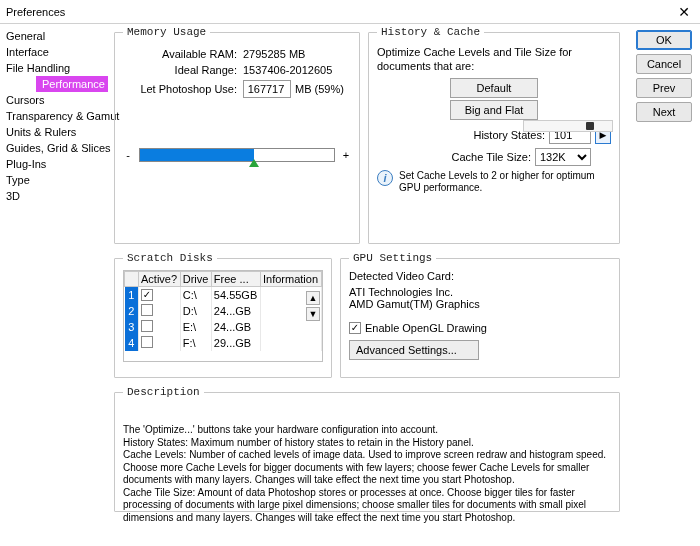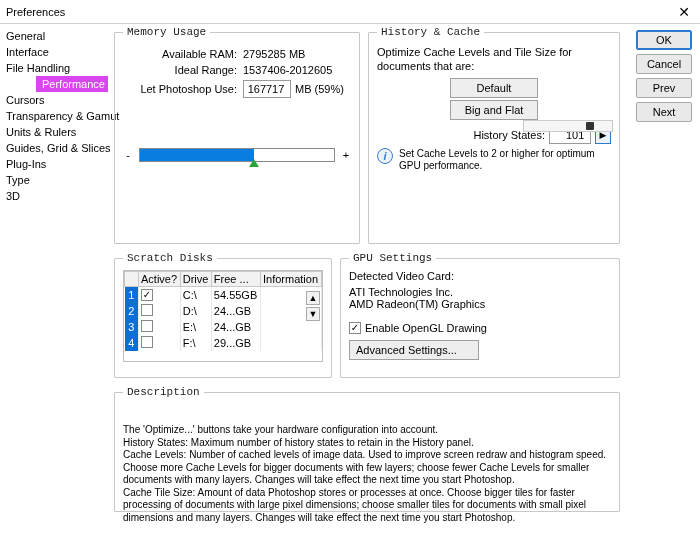--- a/index.html
+++ b/index.html
@@ -23,21 +23,21 @@
   .slider-wrap { display: flex; align-items: center; margin-top: 50px; }
   .slider-track { flex: 1; height: 14px; background: #fff; border: 1px solid #888; margin: 0 6px; position: relative; }
   .slider-fill { position: absolute; top: 0; left: 0; bottom: 0; background: #0a7de0; }
   .slider-thumb { position: absolute; bottom: -6px; width: 0; height: 0; border-left: 5px solid transparent; border-right: 5px solid transparent; border-bottom: 8px solid #2aa53a; }
   .minus, .plus { width: 10px; text-align: center; }
   .hist { left: 260px; top: 2px; width: 252px; height: 218px; }
   .hist-text { margin: 2px 0 4px 0; line-height: 1.25; }
   .hist-btn { display: block; width: 88px; height: 20px; margin: 2px auto; background: #eee; border: 1px solid #a0a0a0; text-align: center; line-height: 18px; cursor: pointer; }
   .hrow { display: flex; align-items: center; justify-content: flex-end; margin: 4px 0; gap: 4px; position: relative; }
   .hrow label { text-align: right; }
-  .hinput { width: 42px; height: 18px; border: 1px solid #999; text-align: left; padding-left: 16px; }
+  .hinput { width: 42px; height: 18px; border: 1px solid #999; text-align: left; padding-left: 4px; }
   .arrowbtn { width: 16px; height: 18px; border: 1px solid #2a7ad0; background: #eaf2fc; text-align: center; line-height: 16px; cursor: pointer; font-size: 9px; }
   .miniknob { position: absolute; right: -2px; top: -6px; width: 90px; height: 12px; background: #f6f6f6; border: 1px solid #ccc; }
   .miniknob::after { content: ""; position: absolute; right: 18px; top: 1px; width: 8px; height: 8px; background: #333; border-radius: 1px; }
   select.hselect { width: 56px; height: 18px; border: 1px solid #999; background: #fff; font-size: 11px; }
   .info-row { display: flex; gap: 6px; margin-top: 4px; align-items: flex-start; }
   .info-icon { width: 16px; height: 16px; border-radius: 50%; border: 1px solid #3b7dc0; color: #3b7dc0; text-align: center; line-height: 14px; font-weight: bold; font-style: italic; background: #eaf3fb; flex-shrink: 0; }
   .info-text { font-size: 10px; line-height: 1.2; }
   .scratch { left: 6px; top: 228px; width: 218px; height: 126px; }
   .gpu { left: 232px; top: 228px; width: 280px; height: 126px; }
   .desc { left: 6px; top: 362px; width: 506px; height: 126px; }
@@ -109,20 +109,27 @@
       <div class="hist-text">Optimize Cache Levels and Tile Size for documents that are:</div>
       <div class="hist-btn">Default</div>
       <div class="hist-btn">Big and Flat</div>
 
       <div class="hrow" style="margin-top:6px">
         <label>History States:</label>
         <input class="hinput" value="101" style="">
         <div class="arrowbtn">▶</div>
         <div class="miniknob"></div>
       </div>
+      <div class="hrow">
+        <label>Cache Tile Size:</label>
+        <select class="hselect">
+          <option>132K</option>
+        </select>
+        <div style="width:16px"></div>
+      </div>
       <div class="info-row">
         <div class="info-icon">i</div>
         <div class="info-text">Set Cache Levels to 2 or higher for optimum GPU performance.</div>
       </div>
     </fieldset>
 
     <fieldset class="scratch">
       <legend>Scratch Disks</legend>
       <div class="sd-wrap">
         <table class="sd">
@@ -171,21 +178,21 @@
           <div class="arr">▼</div>
         </div>
       </div>
     </fieldset>
 
     <fieldset class="gpu">
       <legend>GPU Settings</legend>
       <div class="gpu-body">
         <div>Detected Video Card:</div>
         <div style="margin-top:4px">ATI Technologies Inc.</div>
-        <div>AMD Radeon(TM) Graphics</div>
+        <div>AMD Gamut(TM) Graphics</div>
         <div class="gpu-cb">
           <span class="chk" id="glchk">✓</span>
           <span>Enable OpenGL Drawing</span>
         </div>
         <div class="gpu-adv">Advanced Settings...</div>
       </div>
     </fieldset>
 
     <fieldset class="desc">
       <legend>Description</legend>

